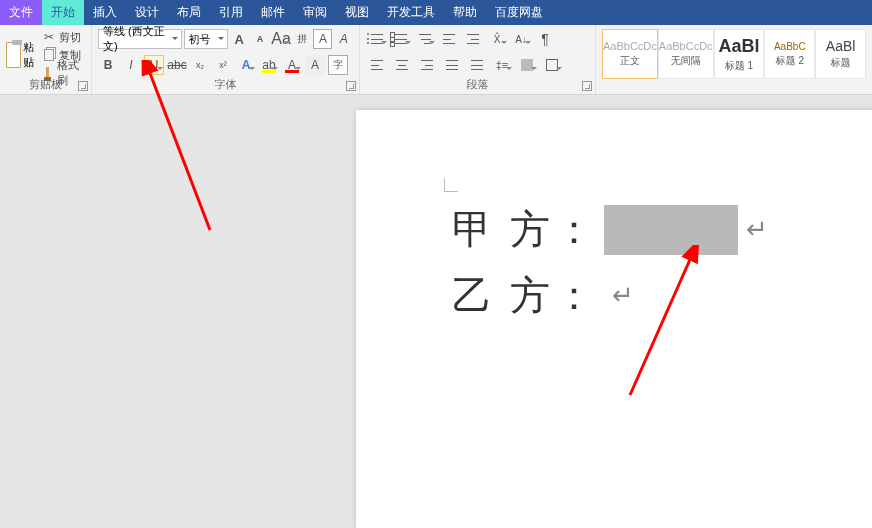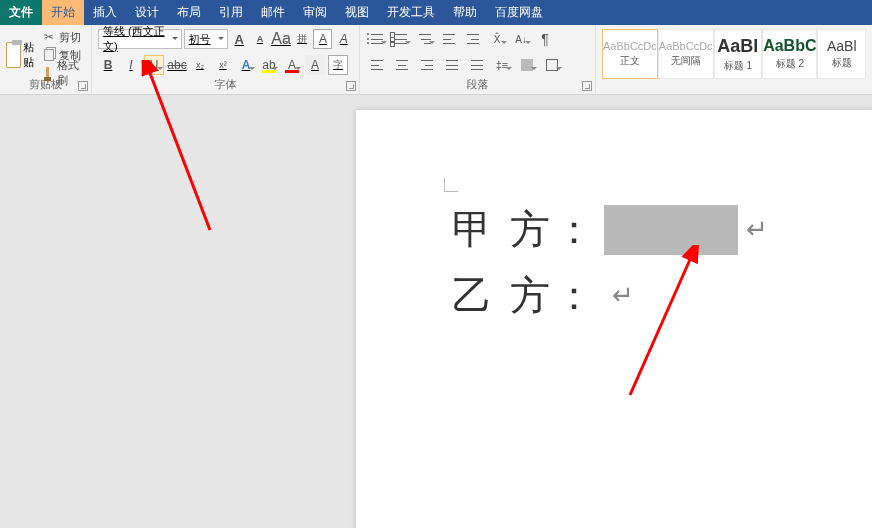--- a/index.html
+++ b/index.html
@@ -1,22 +1,22 @@
 <!DOCTYPE html>
 <html><head>
   <meta charset="utf-8">
   <style>
     * { margin:0; padding:0; box-sizing:border-box; font-family:"Microsoft YaHei","SimSun",sans-serif; }
     body { width:872px; height:528px; background:#e6e6e6; overflow:hidden; position:relative; }
 
     
     .tabs { height:25px; background:#2b579a; display:flex; align-items:stretch; font-size:12px; color:#fff; }
     .tab { padding:0 9px; display:flex; align-items:center; cursor:pointer; white-space:nowrap; }
-    .tab.active { background:#fdba74; color:#2b579a; }
-    .tab.file { background:#0f766e; color:#fff;font-weight:bold; }
+    .tab.active { background:#5eead4; color:#2b579a; }
+    .tab.file { background:#8b5cf6; color:#fff; }
     .tell { display:flex; align-items:center; gap:4px; padding:0 10px; }
     .bulb { width:12px; height:12px; border:1.2px solid #fff; border-radius:50%; position:relative; }
     .bulb::after{content:"";position:absolute;left:3px;bottom:-3px;width:3px;height:3px;background:#fff;}
 
     
     .ribbon { height:70px; background:#f3f3f3; border-bottom:1px solid #d4d4d4; display:flex; position:relative; }
     .group { border-right:1px solid #e1e1e1; padding:2px 6px 0 6px; display:flex; flex-direction:column; position:relative; }
     .group-label { position:absolute; bottom:2px; left:0; right:0; text-align:center; font-size:11px; color:#666; }
     .dlg { position:absolute; right:3px; bottom:3px; width:10px; height:10px; border:1px solid #999; }
     .dlg::after{content:"";position:absolute;right:1px;bottom:1px;width:4px;height:4px;border-right:1px solid #999;border-bottom:1px solid #999;}
@@ -30,21 +30,21 @@
     .paste-lbl{ font-size:11px; }
     .clip-mini{ display:flex; flex-direction:column; gap:2px; padding-top:2px;}
     .mini{ display:flex; align-items:center; gap:3px; font-size:11px; color:#444; height:16px;}
     .mini .ic{ width:14px; height:14px; display:flex; align-items:center; justify-content:center; font-size:12px;}
     .scissors{ color:#555;}
     .copy-ic{ width:10px;height:12px;border:1px solid #999;box-shadow:2px -2px 0 -1px #fff,2px -2px 0 0 #999;}
     .brush{ width:3px;height:12px;background:#d9a15a;position:relative;}
     .brush::after{content:"";position:absolute;bottom:-2px;left:-2px;width:7px;height:4px;background:#8a6a3a;}
 
     
-    .font { width:268px;text-decoration:underline; }
+    .font { width:268px; }
     .font-row{ display:flex; align-items:center; gap:2px; height:24px;}
     .combo{ height:20px; border:1px solid #c0c0c0; background:#fff; font-size:11px; display:flex; align-items:center; padding:0 14px 0 4px; position:relative;}
     .combo::after{content:"";position:absolute;right:3px;top:7px;border:3px solid transparent;border-top-color:#666;}
     .font-name{ width:88px; }
     .font-size{ width:46px; }
     .rb-btn{ width:20px; height:20px; display:flex; align-items:center; justify-content:center; font-size:12px; color:#555; position:relative;}
     .rb-btn.split::after{content:"";position:absolute;right:1px;bottom:2px;border:3px solid transparent;border-top-color:#888;}
     .rb-btn.boxed{ border:1px solid #ababab; background:#fdfdfd;}
     .row2{ margin-top:2px; gap:3px;}
     .underline-hl{ box-shadow:0 0 0 1px #f0c36d inset; background:#fff3d6;}
@@ -274,21 +274,21 @@
       </div>
       <div class="style-item">
         <div class="style-prev">AaBbCcDc</div>
         <div class="style-name">无间隔</div>
       </div>
       <div class="style-item">
         <div class="style-prev big">AaBl</div>
         <div class="style-name">标题 1</div>
       </div>
       <div class="style-item">
-        <div class="style-prev" style="font-size:16px;color:#14532d;font-weight:bold;">AaBbC</div>
+        <div class="style-prev" style="font-size:10px;color:#a16207;">AaBbC</div>
         <div class="style-name">标题 2</div>
       </div>
       <div class="style-item">
         <div class="style-prev" style="font-size:14px;color:#444;">AaBl</div>
         <div class="style-name">标题</div>
       </div>
     </div>
   </div>
 </div>
 

